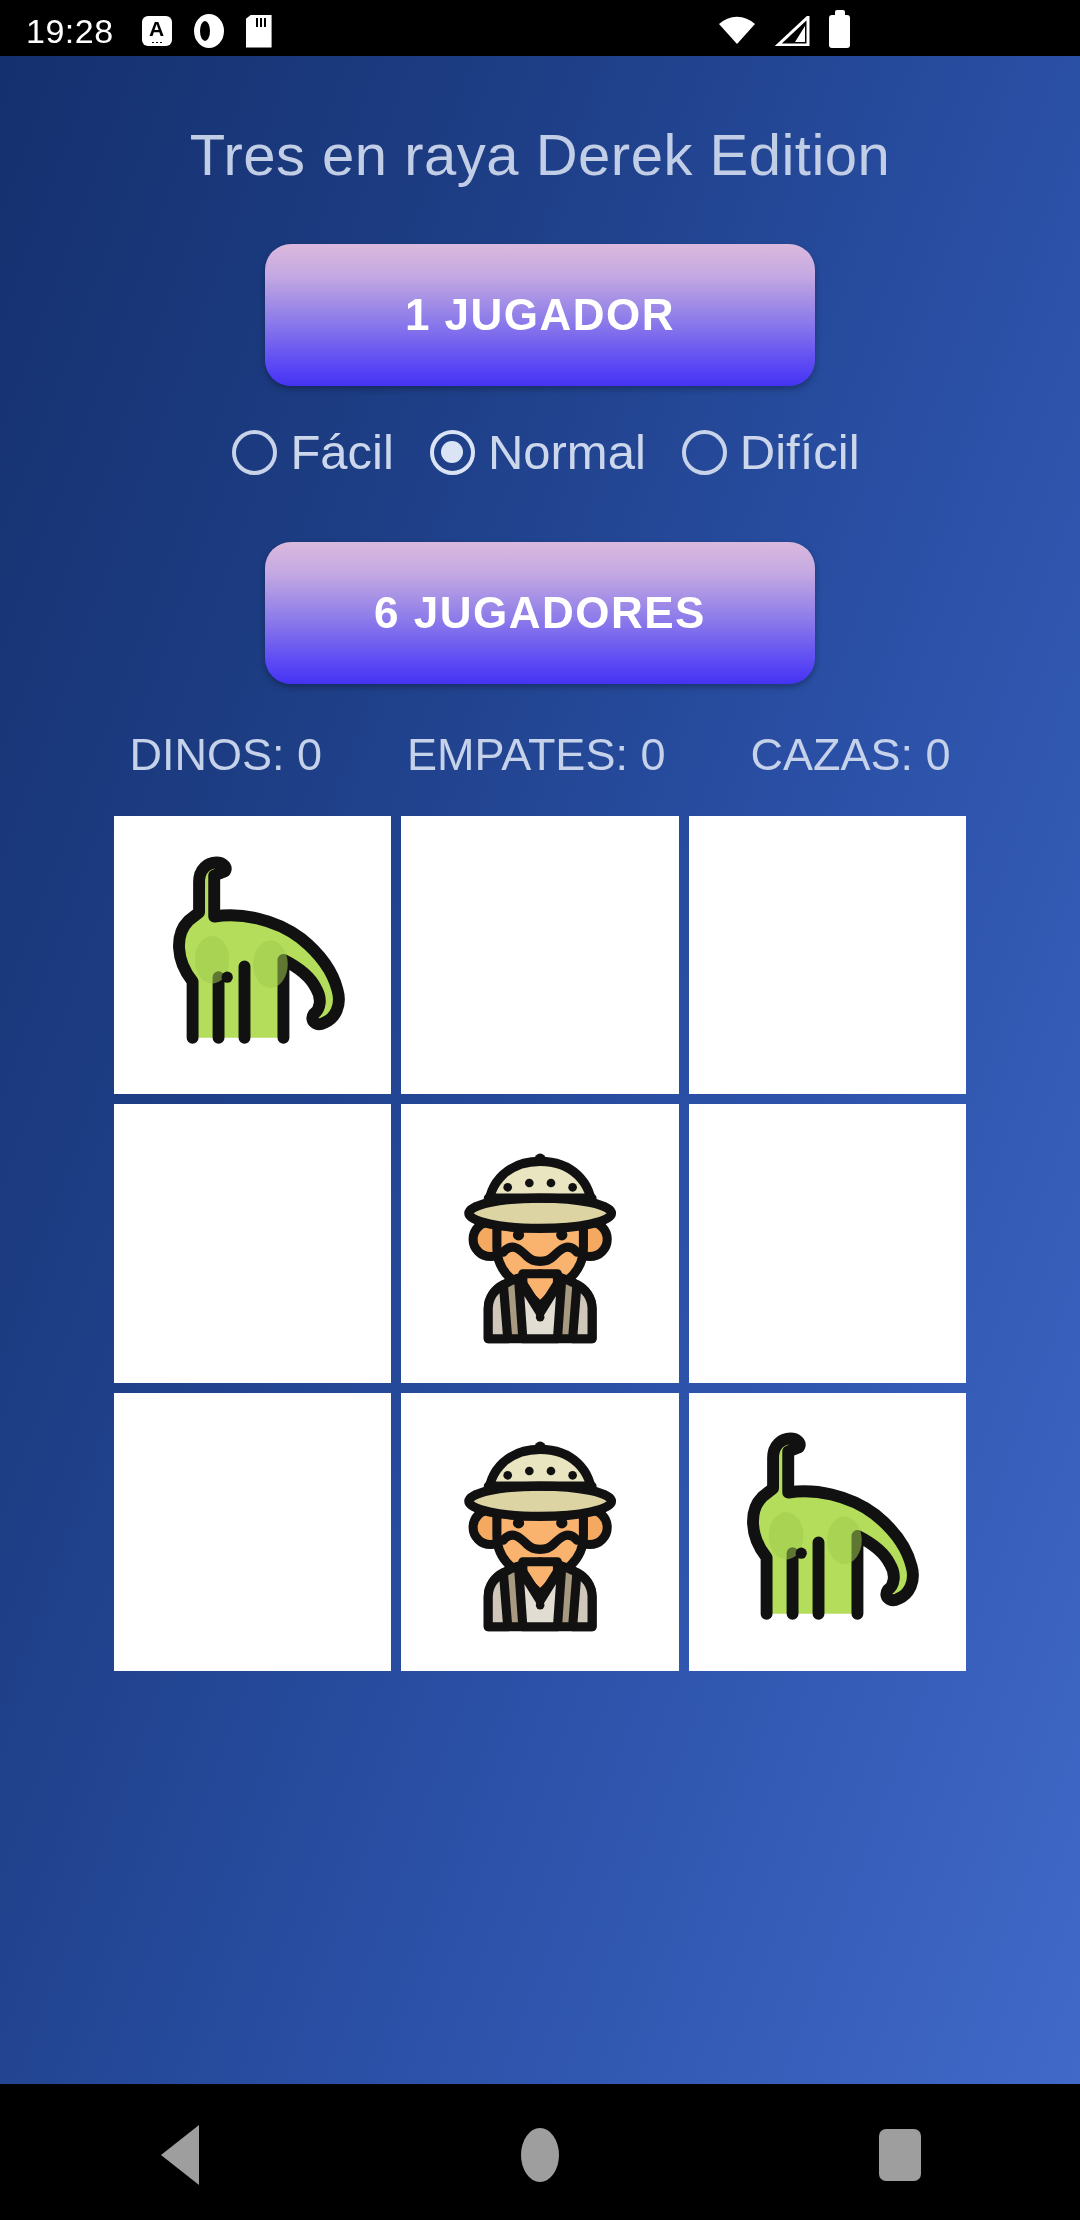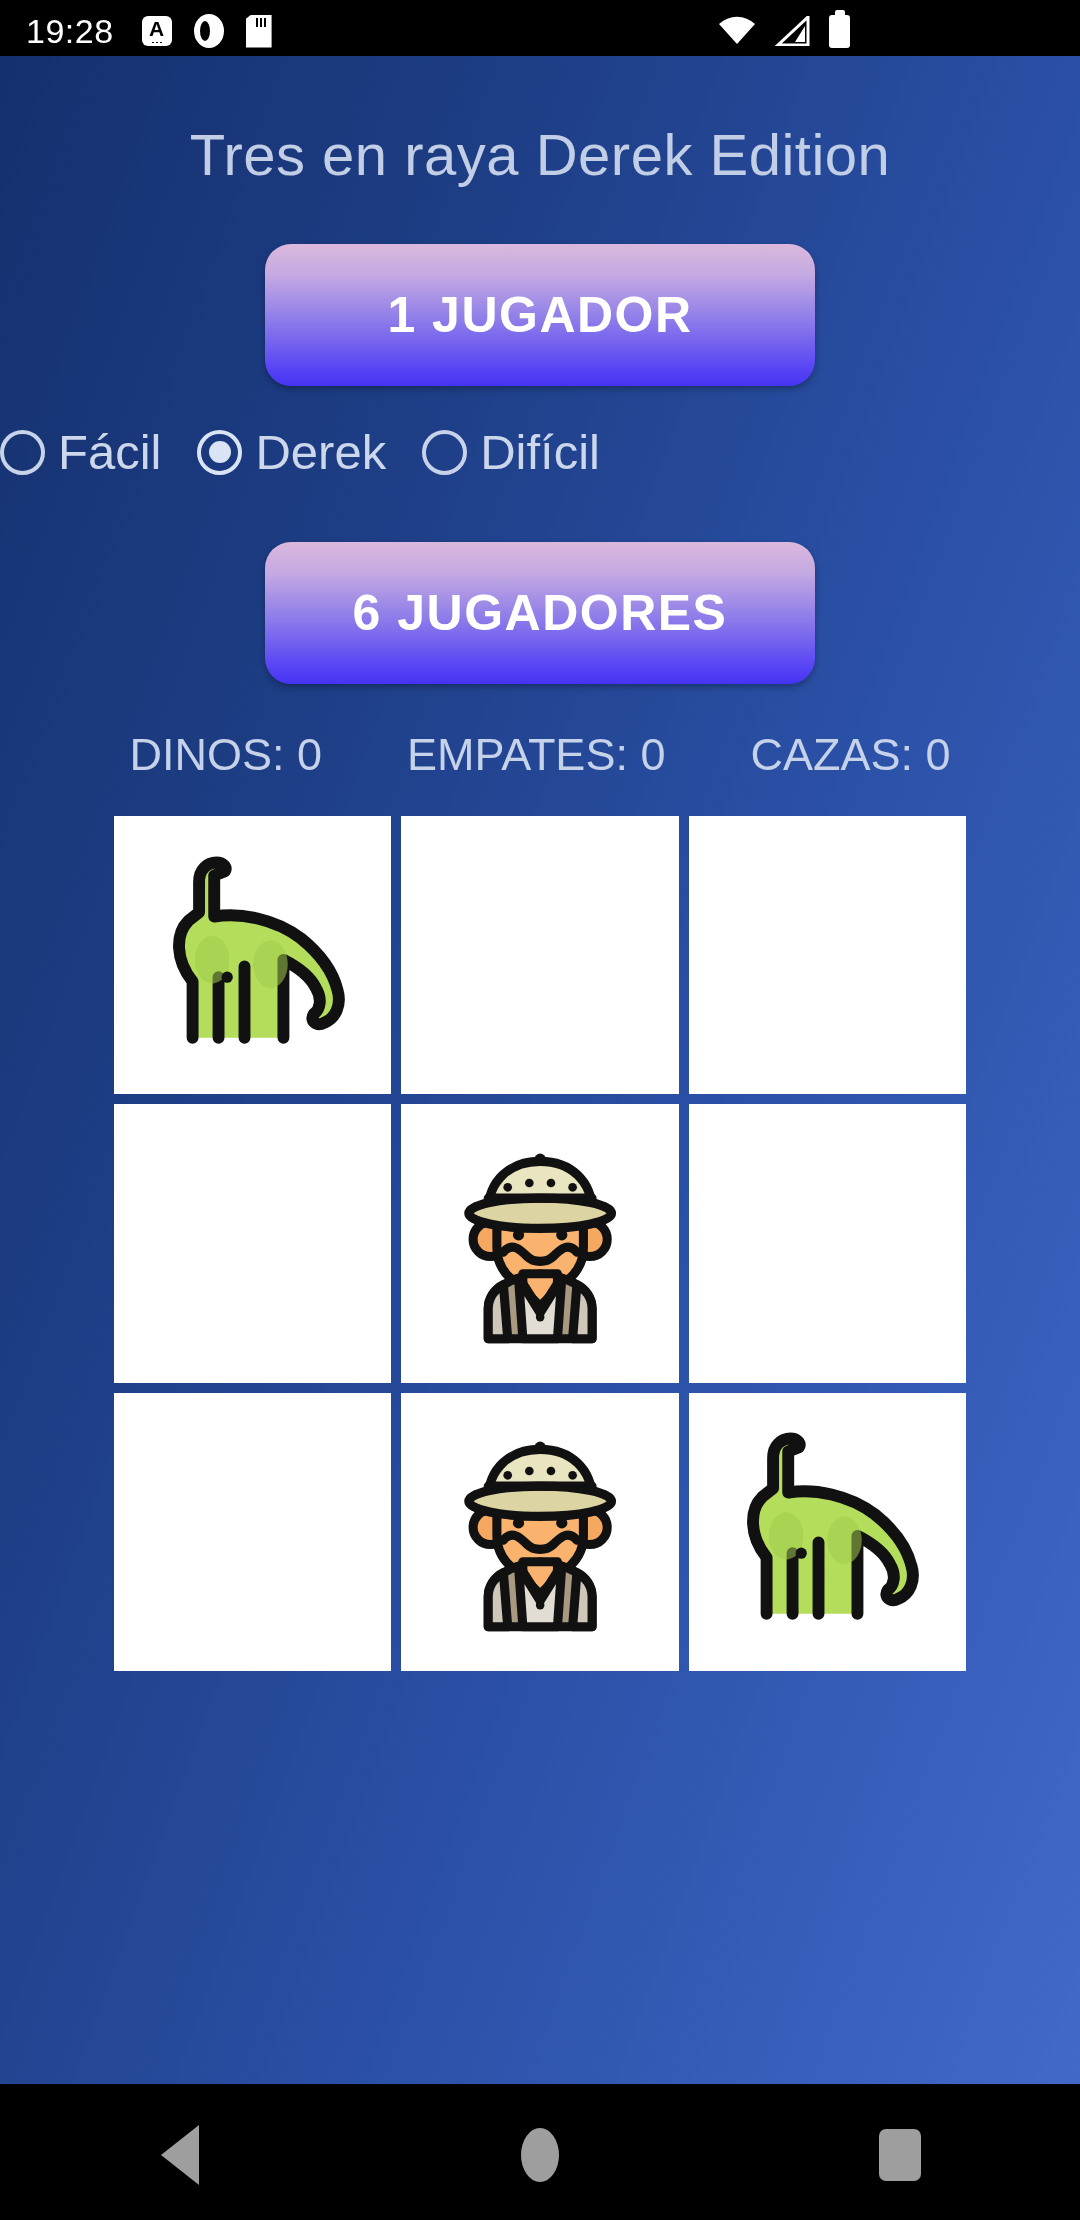--- a/index.html
+++ b/index.html
@@ -71,30 +71,30 @@
     margin-top:65px; text-align:center;
     color:#c2cde6; font-size:58px; font-weight:normal;
     letter-spacing:0.5px;
   }
 
   .btn-row { display:flex; justify-content:center; }
   .game-btn {
     width:550px; height:142px; margin-top:56px;
     border:none; border-radius:26px;
     background:linear-gradient(180deg, #dbb9dd 0%, #c4a9e2 22%, #8b7aea 55%, #5744f5 88%, #4533f2 100%);
-    color:#fff; font-size:50px; font-weight:bold; letter-spacing:1.5px;
+    color:#fff; font-size:44px; font-weight:bold; letter-spacing:1.5px;
     font-family:"Liberation Sans", sans-serif;
     box-shadow:0 3px 6px rgba(0,0,0,0.30);
     cursor:pointer; display:flex; align-items:center; justify-content:center;
   }
   .game-btn.second { margin-top:62px; }
 
   .radio-row {
-    display:flex; align-items:center; 
-    margin-top:38px; gap:36px;
+    display:flex; align-items:center; justify-content:center;
+    margin-top:38px; gap:36px;padding-left:12px;
   }
   .radio-opt { display:flex; align-items:center; gap:13px; cursor:pointer; }
   .radio-mark {
     width:45px; height:45px; border-radius:50%;
     border:4px solid #c8d3ea; background:transparent;
     display:flex; align-items:center; justify-content:center; flex:none;
   }
   .radio-opt.selected .radio-mark { border-color:#dbe4f5; }
   .radio-dot { width:22px; height:22px; border-radius:50%; background:#dbe4f5; }
   .radio-label { color:#ccd7ec; font-size:49px; }
@@ -169,21 +169,21 @@
 
     <div class="radio-row">
       <div class="radio-opt">
         <span class="radio-mark"></span>
         <span class="radio-label">Fácil</span>
       </div>
       <div class="radio-opt selected">
         <span class="radio-mark">
             <span class="radio-dot"></span>
           </span>
-        <span class="radio-label">Derek</span>
+        <span class="radio-label">Normal</span>
       </div>
       <div class="radio-opt">
         <span class="radio-mark"></span>
         <span class="radio-label">Difícil</span>
       </div>
     </div>
 
     <div class="btn-row">
       <button class="game-btn second">6 JUGADORES</button>
     </div>

